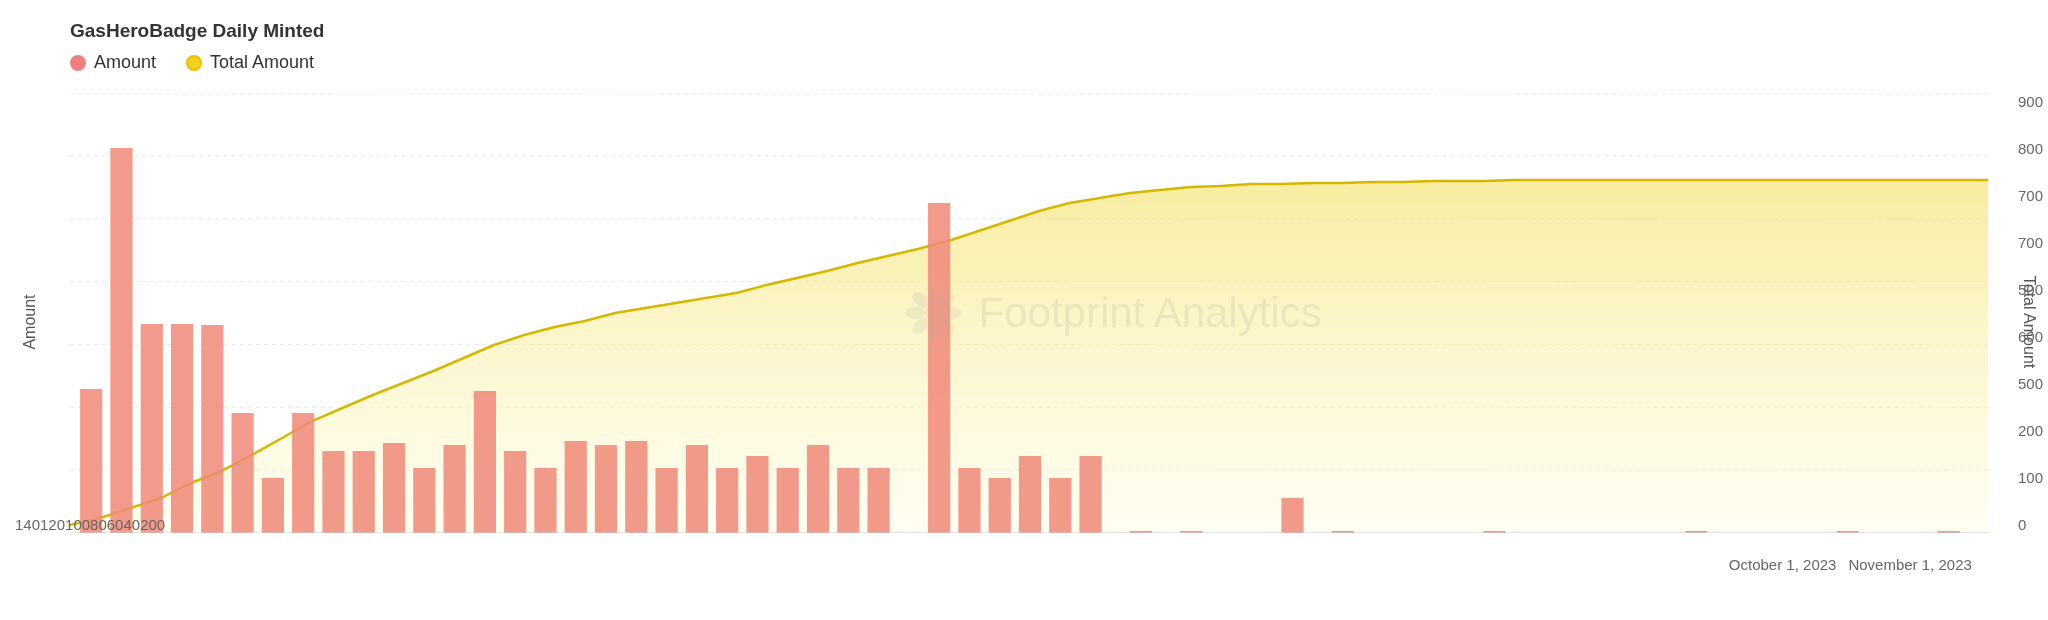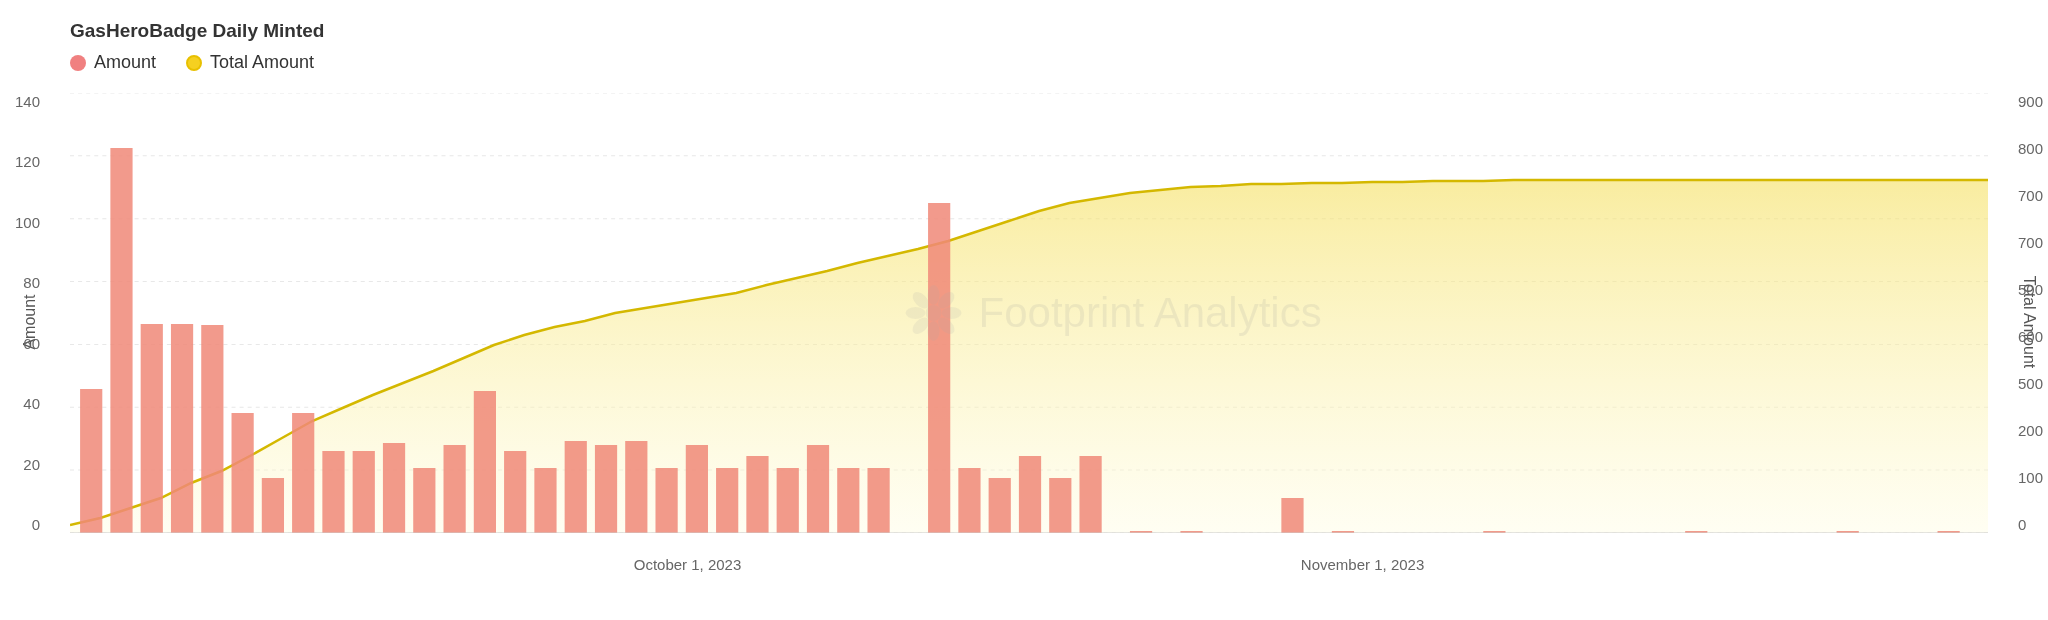--- a/index.html
+++ b/index.html
@@ -53,21 +53,21 @@
       position: relative;
       width: 100%;
       height: 440px;
     }
     .y-axis-left {
       position: absolute;
       left: -55px;
       top: 0;
       height: 100%;
       display: flex;
-      flex-direction: column;
+      flex-direction: row;
       justify-content: space-between;
       align-items: flex-end;
     }
     .y-axis-right {
       position: absolute;
       right: -55px;
       top: 0;
       height: 100%;
       display: flex;
       flex-direction: column;
@@ -110,22 +110,23 @@
       font-size: 42px;
       color: #999;
       font-weight: 500;
     }
     .x-axis-labels {
       position: absolute;
       bottom: -40px;
       left: 0;
       right: 0;
       display: flex;
-      justify-content: space-between;
+      justify-content: flex-end;
       padding: 0 0;
+      gap: 12px;
     }
     .x-label {
       font-size: 15px;
       color: #666;
     }
     svg.main-chart {
       width: 100%;
       height: 100%;
     }
     .grid-line {

